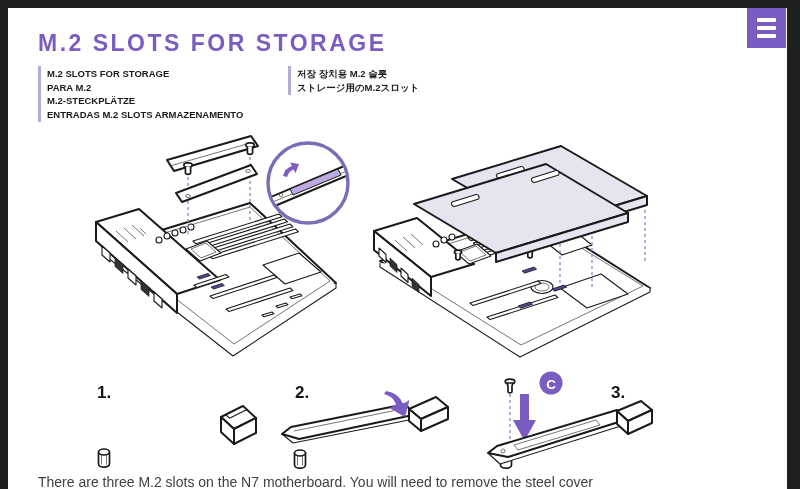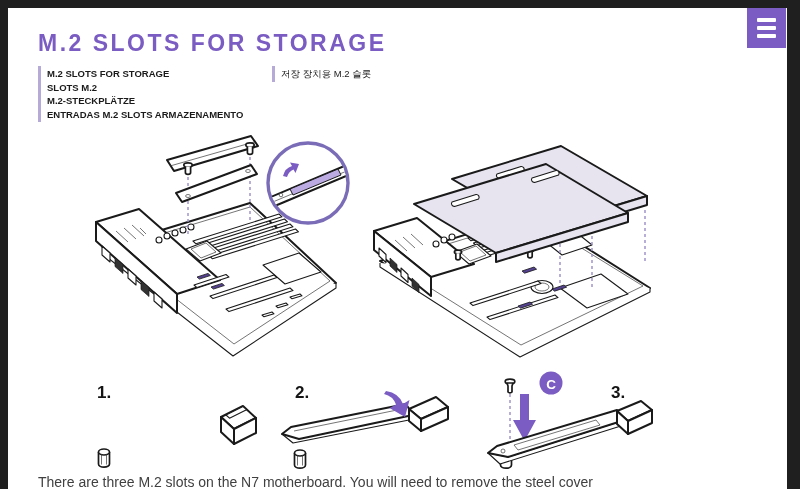--- a/index.html
+++ b/index.html
@@ -12,21 +12,21 @@
   .page{position:absolute;left:8px;top:8px;width:779px;height:640px;background:#fff}
   .menu-btn{position:absolute;left:739px;top:0;width:39px;height:40px;background:var(--accent);
     border:none;cursor:pointer;display:flex;align-items:center;justify-content:center}
   .menu-icon{display:flex;flex-direction:column;gap:4.5px}
   .menu-icon i{display:block;width:19px;height:3.5px;background:#fff;border-radius:1px}
   h1.title{position:absolute;left:30px;top:22px;font-size:23px;font-weight:bold;
     letter-spacing:2.5px;color:var(--accent);white-space:nowrap}
   .trans{position:absolute;top:58px;border-left:3px solid var(--bar);padding:1px 0 1px 6px;
     font-size:9.5px;line-height:13.5px;color:#1a1a1a;white-space:nowrap}
   .trans-left{left:30px;font-weight:bold}
-  .trans-right{left:264px;font-weight:400}
+  .trans-right{left:280px;font-weight:700}
   .illus{position:absolute;left:0;top:122px;width:792px;height:345px}
   .body-text{position:absolute;left:30px;top:467px;width:720px;font-size:14px;
     font-weight:normal;color:#404040;line-height:15px}
   
   .ln{stroke:#1a1a1a;stroke-width:2;fill:#fff;stroke-linejoin:round;stroke-linecap:round}
   .ln15{stroke:#1a1a1a;stroke-width:1.7;fill:#fff;stroke-linejoin:round}
   .ln1{stroke:#1a1a1a;stroke-width:1.1;fill:#fff;stroke-linejoin:round}
   .ln08{stroke:#3a3a3a;stroke-width:.7;fill:none}
   .lnf08{stroke:#3a3a3a;stroke-width:.7;fill:#fff}
   .dash{stroke:var(--dash);stroke-width:1.4;fill:none;stroke-dasharray:3 3}
@@ -49,27 +49,28 @@
         <i></i>
         <i></i>
         <i></i>
       </span>
   </button>
 
   <h1 class="title">M.2 SLOTS FOR STORAGE</h1>
 
   <div class="trans trans-left">
     <div>M.2 SLOTS FOR STORAGE</div>
-    <div>SLOTS M.2</div>
+    <div>PARA M.2</div>
     <div>M.2-STECKPLÄTZE</div>
     <div>ENTRADAS M.2 SLOTS ARMAZENAMENTO</div>
   </div>
 
   <div class="trans trans-right">
     <div>저장 장치용 M.2 슬롯</div>
+    <div>ストレージ用のM.2スロット</div>
   </div>
 
   <svg class="illus" viewBox="8 130 792 345">
     <defs>
       <clipPath id="insetClip">
           <circle cx="308" cy="183" r="38.5"></circle>
         </clipPath>
       <pattern id="hat" patternUnits="userSpaceOnUse" width="4" height="4" patternTransform="rotate(24)">
         <rect width="4" height="4" fill="#fff"></rect>
           <line x1="0" y1="0" x2="0" y2="4" stroke="#555" stroke-width="1"></line>

